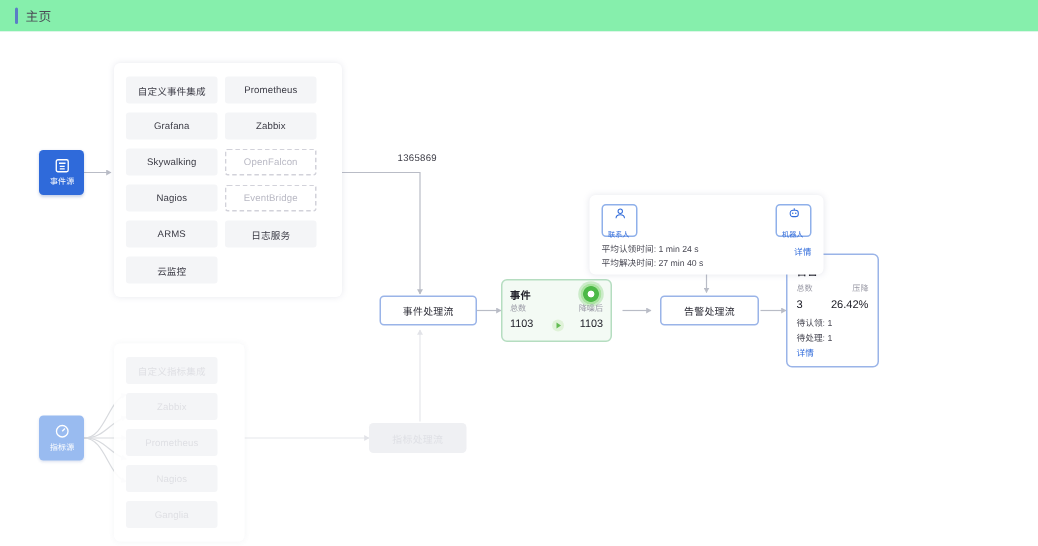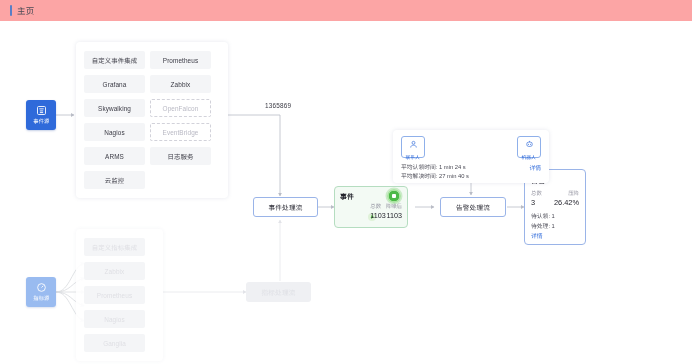--- a/index.html
+++ b/index.html
@@ -15,21 +15,21 @@
     height: 364px;
     background: #ffffff;
     overflow: hidden;
   }
 
   
   .topbar {
     position: absolute;
     left: 0; top: 0;
     width: 692px; height: 22px;
-    background: #fca5a5;
+    background: #86efac;
     border-bottom: 1px solid #ececf0;
   }
   .crumb {
     position: absolute;
     left: 10px; top: 4px;
     display: flex; align-items: center;
     gap: 5px;
   }
   .crumb-bar {
     width: 2px; height: 11px;
@@ -148,21 +148,21 @@
     position: relative;
   }
   .card-events .title {
     font-size: 6.8px; font-weight: bold;
     color: #22222b;
     letter-spacing: .2px;
   }
   .ev-stats {
     position: absolute;
     left: 5px; right: 5px; top: 15px;
-    display: flex; justify-content: flex-end;
+    display: flex; justify-content: space-between;
   }
   .ev-col { display: flex; flex-direction: column; }
   .ev-col.right { align-items: flex-end; }
   .ev-label { font-size: 5.4px; color: #9a9aa6; line-height: 9px; }
   .ev-value { font-size: 7.2px; color: #22222b; line-height: 10px; }
   .pulse {
     position: absolute;
     right: 6px; top: 2px;
     width: 14px; height: 14px;
     border-radius: 50%;

